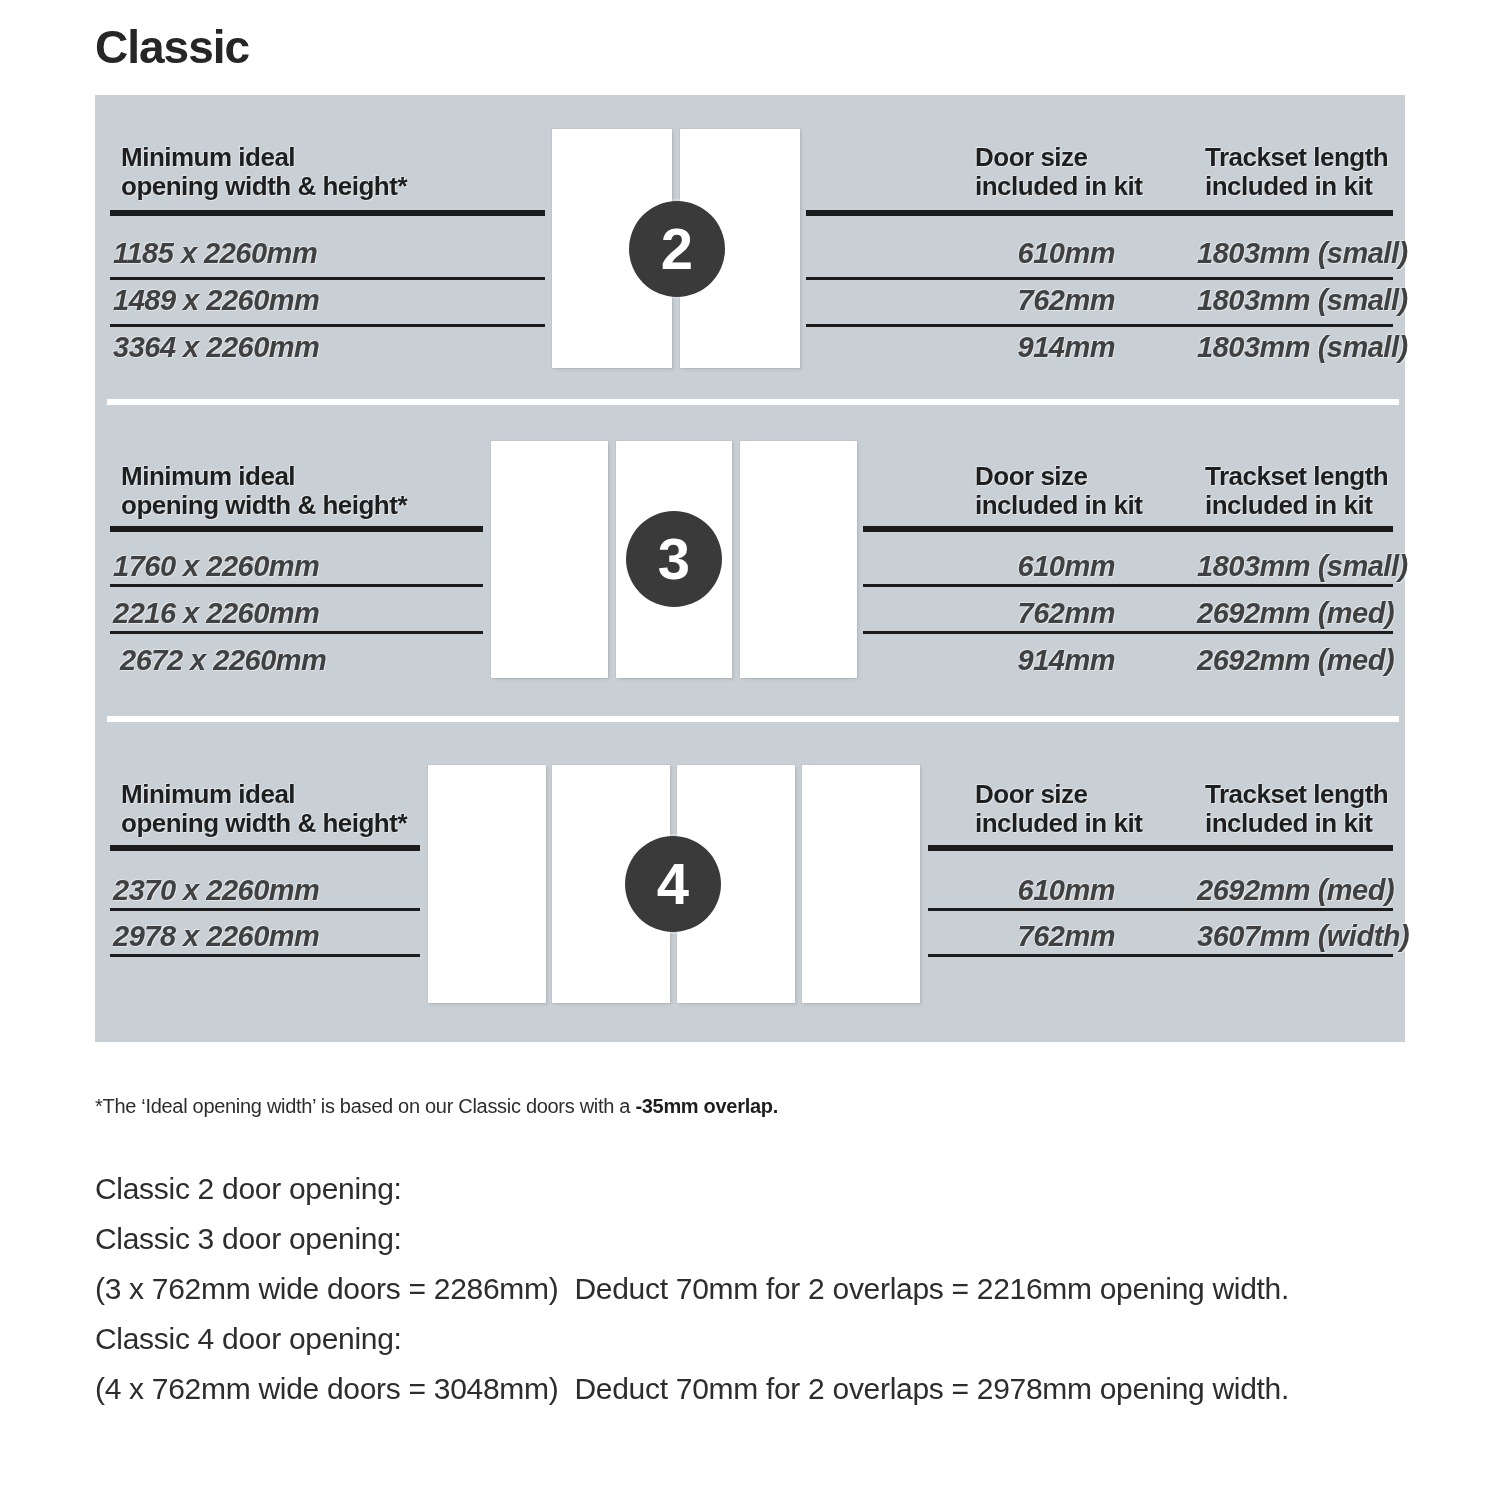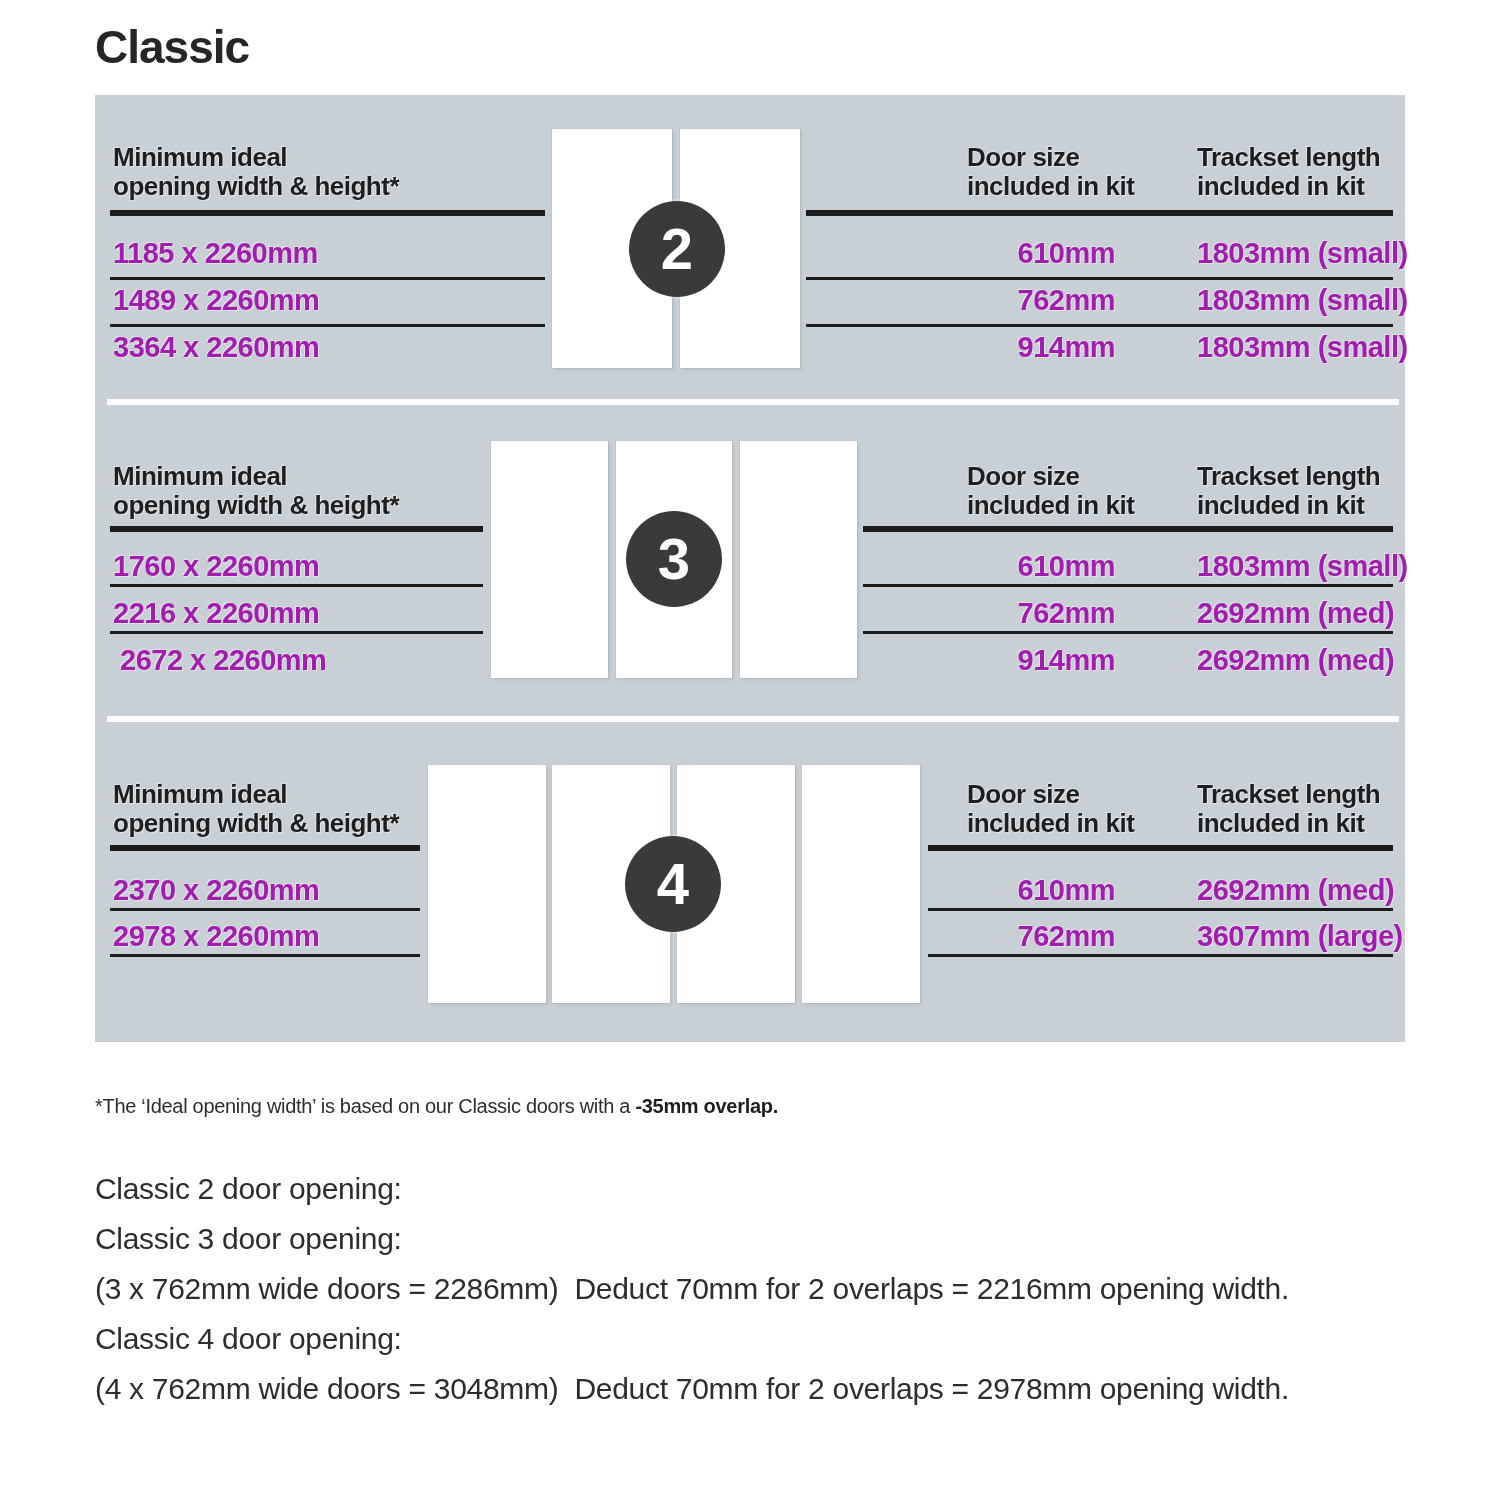--- a/index.html
+++ b/index.html
@@ -13,25 +13,27 @@
     font-size:46px;font-weight:700;letter-spacing:-1px;color:#262626;
   }
   #panel{
     position:absolute;left:95px;top:95px;width:1310px;height:947px;
     background:#c8cfd5;
   }
   .hdr{
     position:absolute;font-size:26px;font-weight:700;line-height:29px;
     letter-spacing:-0.5px;color:#1e1e1e;white-space:nowrap;
     text-shadow:1px 1px 0 rgba(255,255,255,.45),-1px -1px 0 rgba(255,255,255,.45);
+    margin-left:8px;
   }
   .cell{
     position:absolute;font-size:29px;font-weight:700;line-height:32px;
-    letter-spacing:-0.5px;color:#a21caf;white-space:nowrap;
+    letter-spacing:-0.5px;color:#404040;white-space:nowrap;
     text-shadow:1px 1px 0 rgba(255,255,255,.45),-1px -1px 0 rgba(255,255,255,.45);
+    font-style:italic;
   }
   .r{text-align:right;}
   .rule{position:absolute;background:#1c1c1c;}
   .thick{height:6px;}
   .thin{height:3px;}
   .sep{position:absolute;background:#ffffff;height:6px;left:12px;width:1292px;}
   .door{
     position:absolute;background:#ffffff;
     box-shadow:0 0 0 1px rgba(0,0,0,0.04), 2px 2px 3px rgba(0,0,0,0.07);
   }
@@ -168,21 +170,21 @@
       <div class="rule thick" style="left:833px;top:750px;width:465px;"></div>
 
       <div class="cell" style="left:18px;top:779px;">2370 x 2260mm</div>
       <div class="cell r" style="left:872px;top:779px;width:148px;">610mm</div>
       <div class="cell r" style="left:1102px;top:779px;width:196px;">2692mm (med)</div>
       <div class="rule thin" style="left:15px;top:813px;width:310px;"></div>
       <div class="rule thin" style="left:833px;top:813px;width:465px;"></div>
 
       <div class="cell" style="left:18px;top:825px;text-align:center;">2978 x 2260mm</div>
       <div class="cell r" style="left:872px;top:825px;width:148px;">762mm</div>
-      <div class="cell r" style="left:1102px;top:825px;width:196px;">3607mm (large)</div>
+      <div class="cell r" style="left:1102px;top:825px;width:196px;">3607mm (width)</div>
       <div class="rule thin" style="left:15px;top:859px;width:310px;"></div>
       <div class="rule thin" style="left:833px;top:859px;width:465px;"></div>
 
       <div class="door" style="left:333px;top:670px;width:118px;height:238px;"></div>
       <div class="door" style="left:457px;top:670px;width:118px;height:238px;"></div>
       <div class="door" style="left:582px;top:670px;width:118px;height:238px;"></div>
       <div class="door" style="left:707px;top:670px;width:118px;height:238px;"></div>
       <div class="badge" style="left:530px;top:741px;">
         <span>4</span>
       </div>

